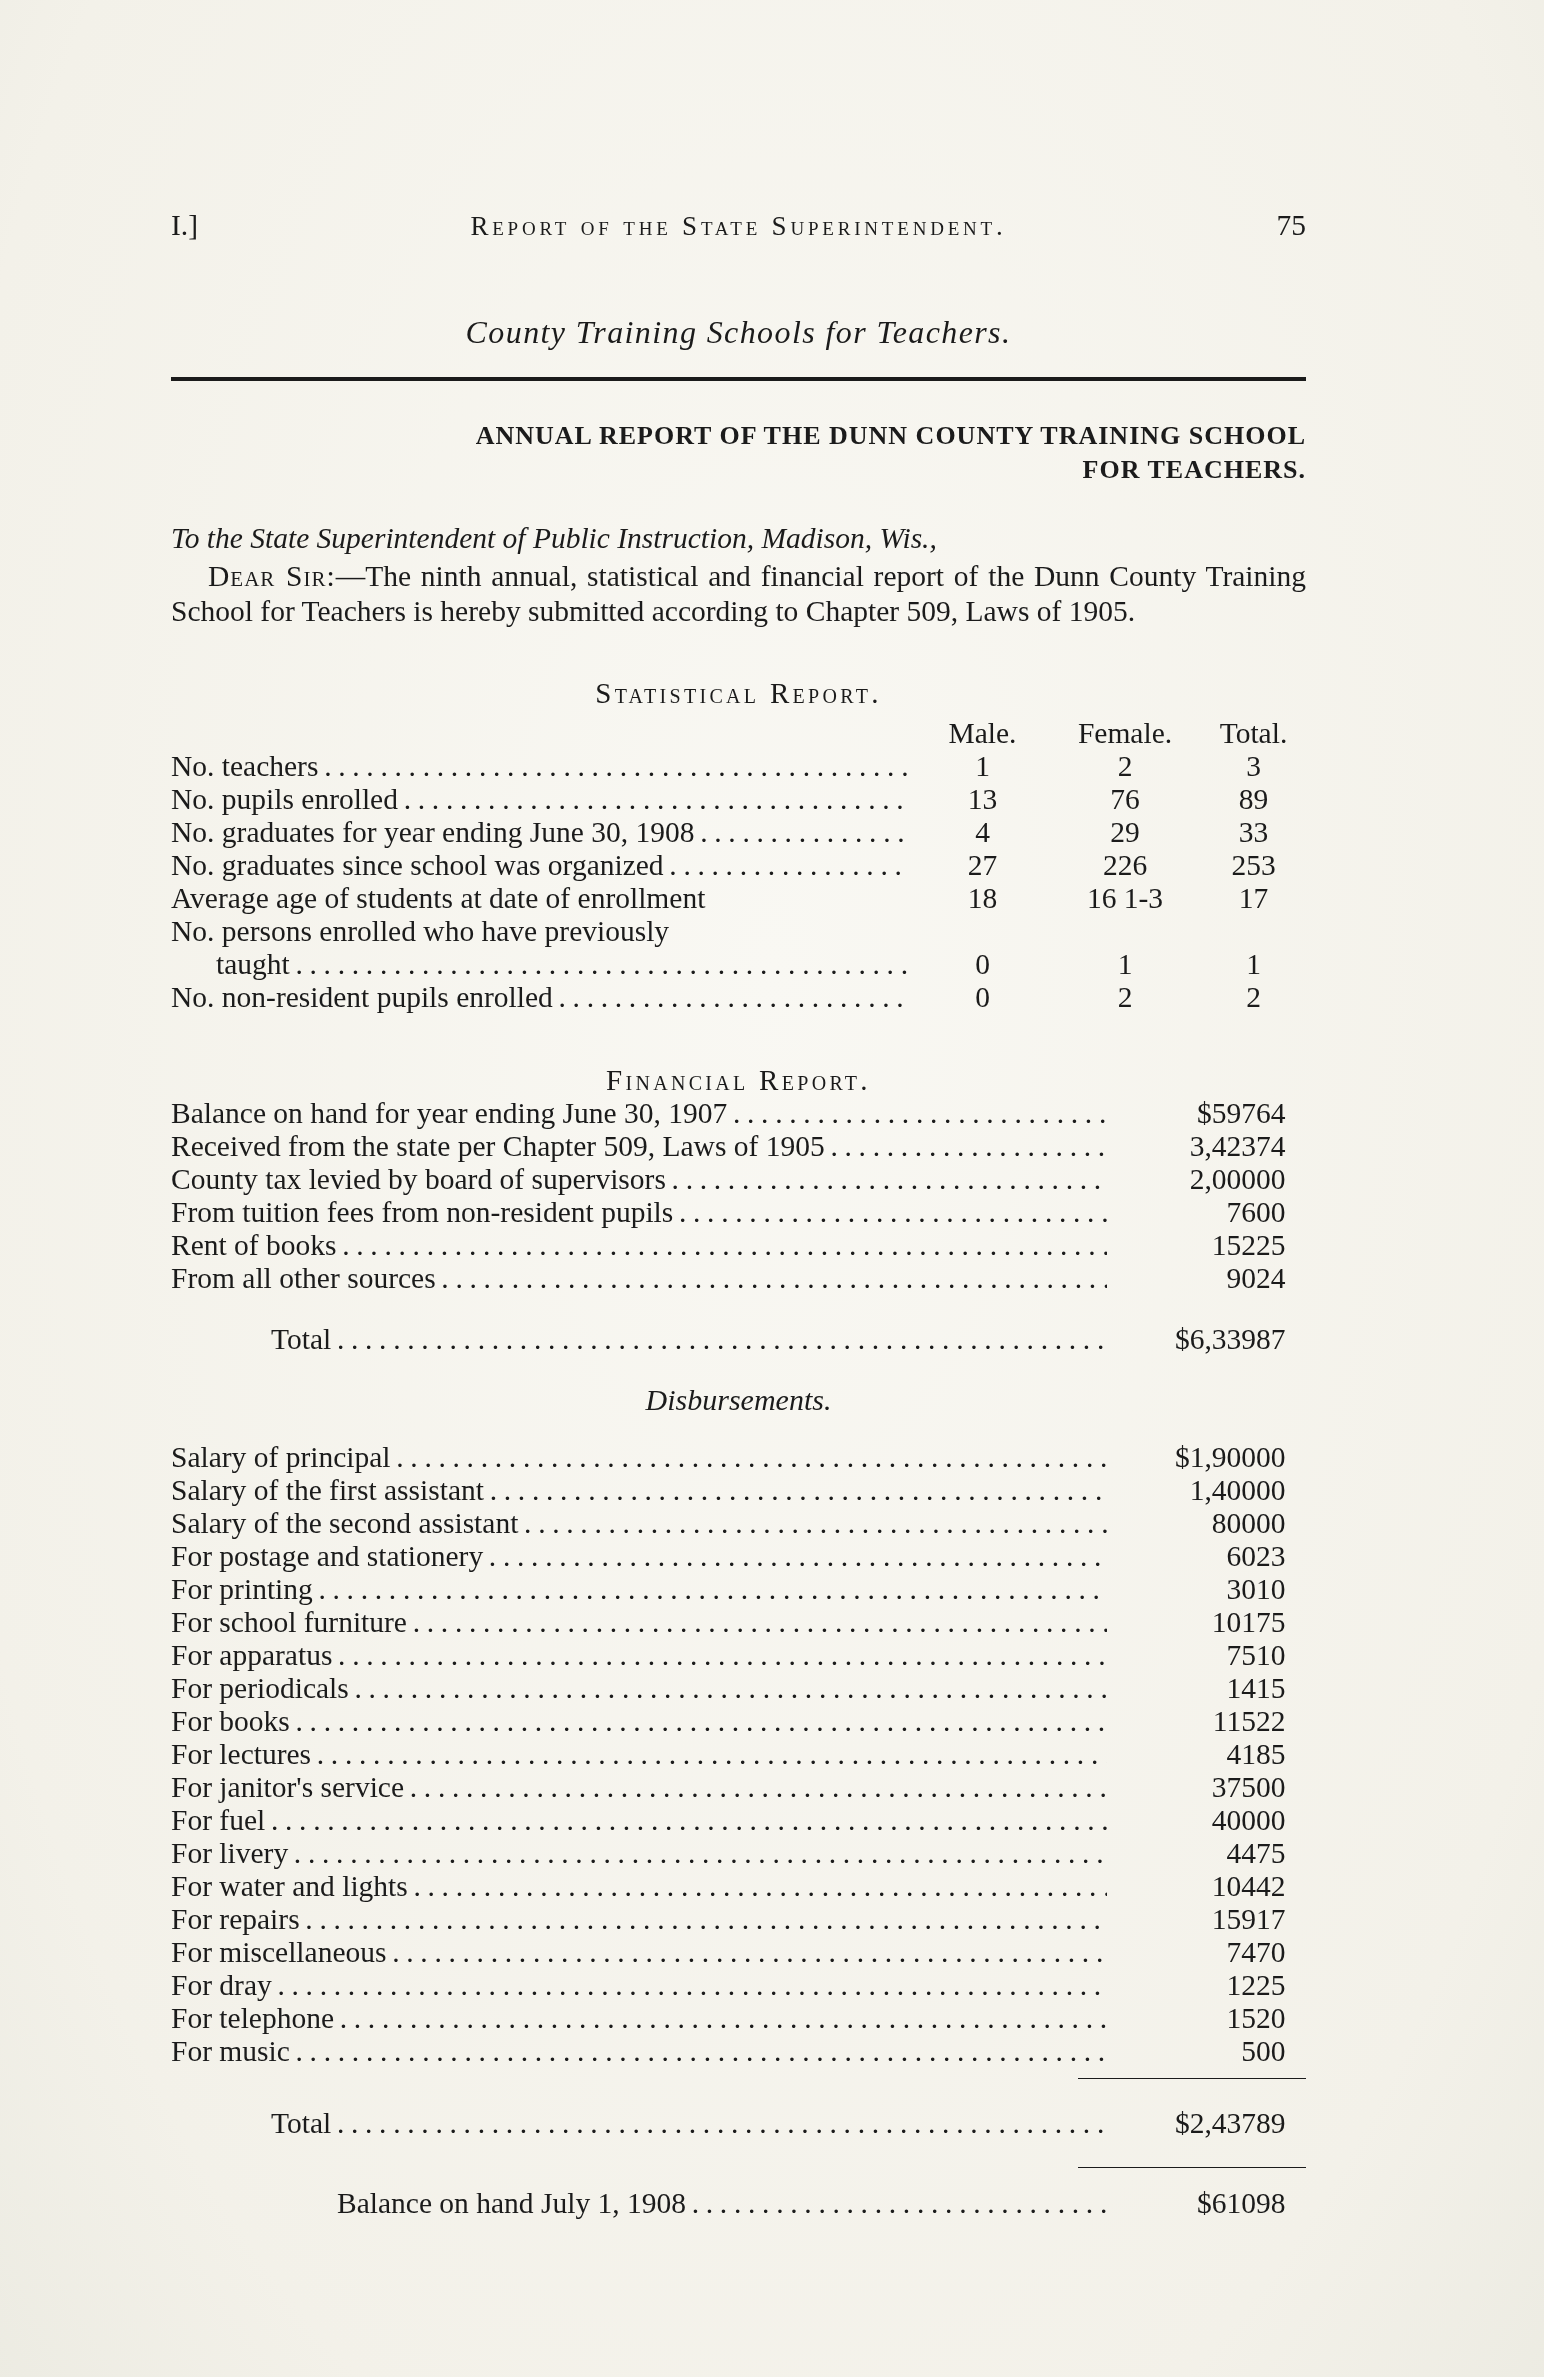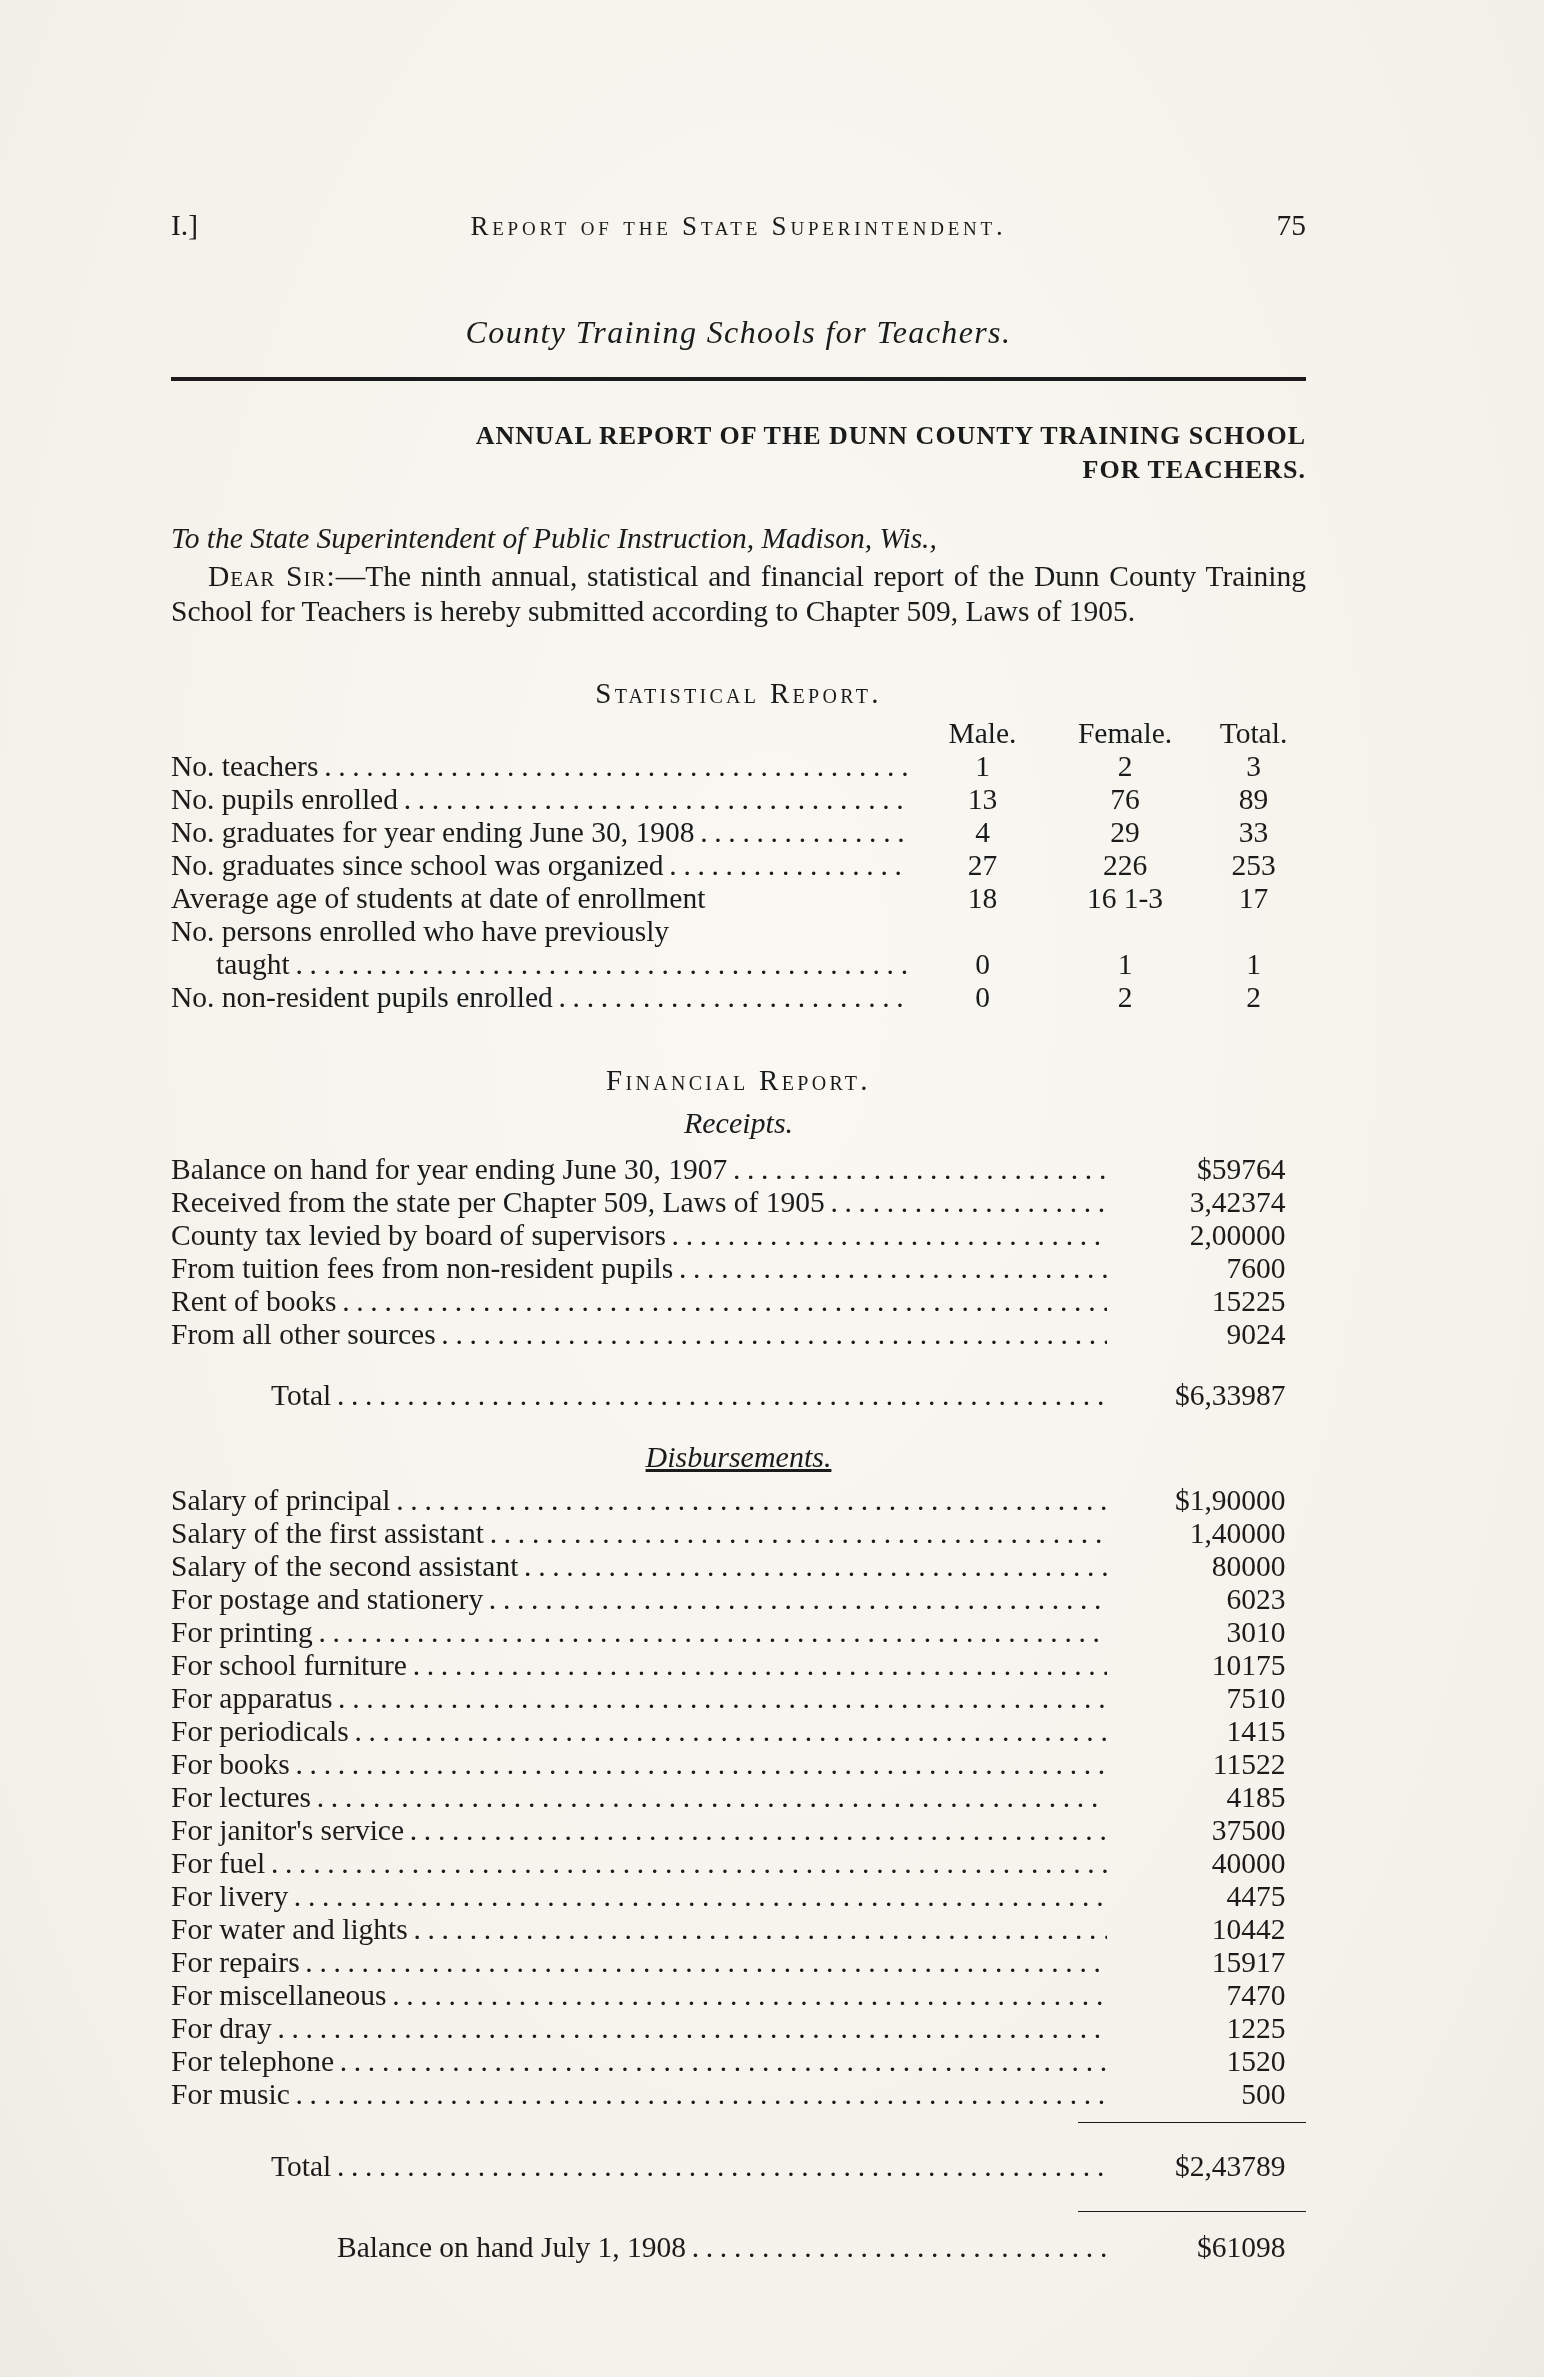--- a/index.html
+++ b/index.html
@@ -52,21 +52,21 @@
   .stat-row.indent .label{padding-left:45px;}
   .stat-row .num{flex:0 0 auto;text-align:center;}
   .stat-row .num.male{width:133px;}
   .stat-row .num.female{width:152px;}
   .stat-row .num.total{width:105px;}
 
   
   .fin-section{margin-top:0;}
   .fin-heading{margin-top:50px;}
   .receipts-sub{margin-top:8.6px;margin-bottom:13.3px;}
-  .disb-sub{margin-top:4.8px;margin-bottom:10px;text-decoration:underline;}
+  .disb-sub{margin-top:4.8px;margin-bottom:23px;}
   .fin-row .dollars{flex:0 0 auto;width:143px;text-align:right;white-space:nowrap;}
   .fin-row .cents{flex:0 0 auto;width:50px;text-align:left;white-space:nowrap;}
 
   .total-row{margin-top:27.6px;margin-bottom:27.6px;font-weight:normal;}
   .total-row .label{margin-left:100px;}
   .balance-row{margin-top:19px;}
   .balance-row .label{margin-left:166px;}
 
   .sum-rule{width:228px;margin:10.5px 0 0 auto;border:none;border-top:1.9px solid var(--ink);}
   .sum-rule.below-total{margin-top:0;}
@@ -169,21 +169,20 @@
           <span class="num male">0</span>
           <span class="num female">2</span>
           <span class="num total">2</span>
         </div>
       </div>
   </section>
 
   <section class="fin-section">
     <div class="section-heading fin-heading">Financial Report.</div>
 
-    <div class="subheading receipts-sub">Receipts.</div>
 
     <div>
 
         <div class="fin-row">
           <span class="label">Balance on hand for year ending June 30, 1907</span>
           <span class="dots"></span>
           <span class="dollars">$597</span>
           <span class="cents">64</span>
         </div>
 

